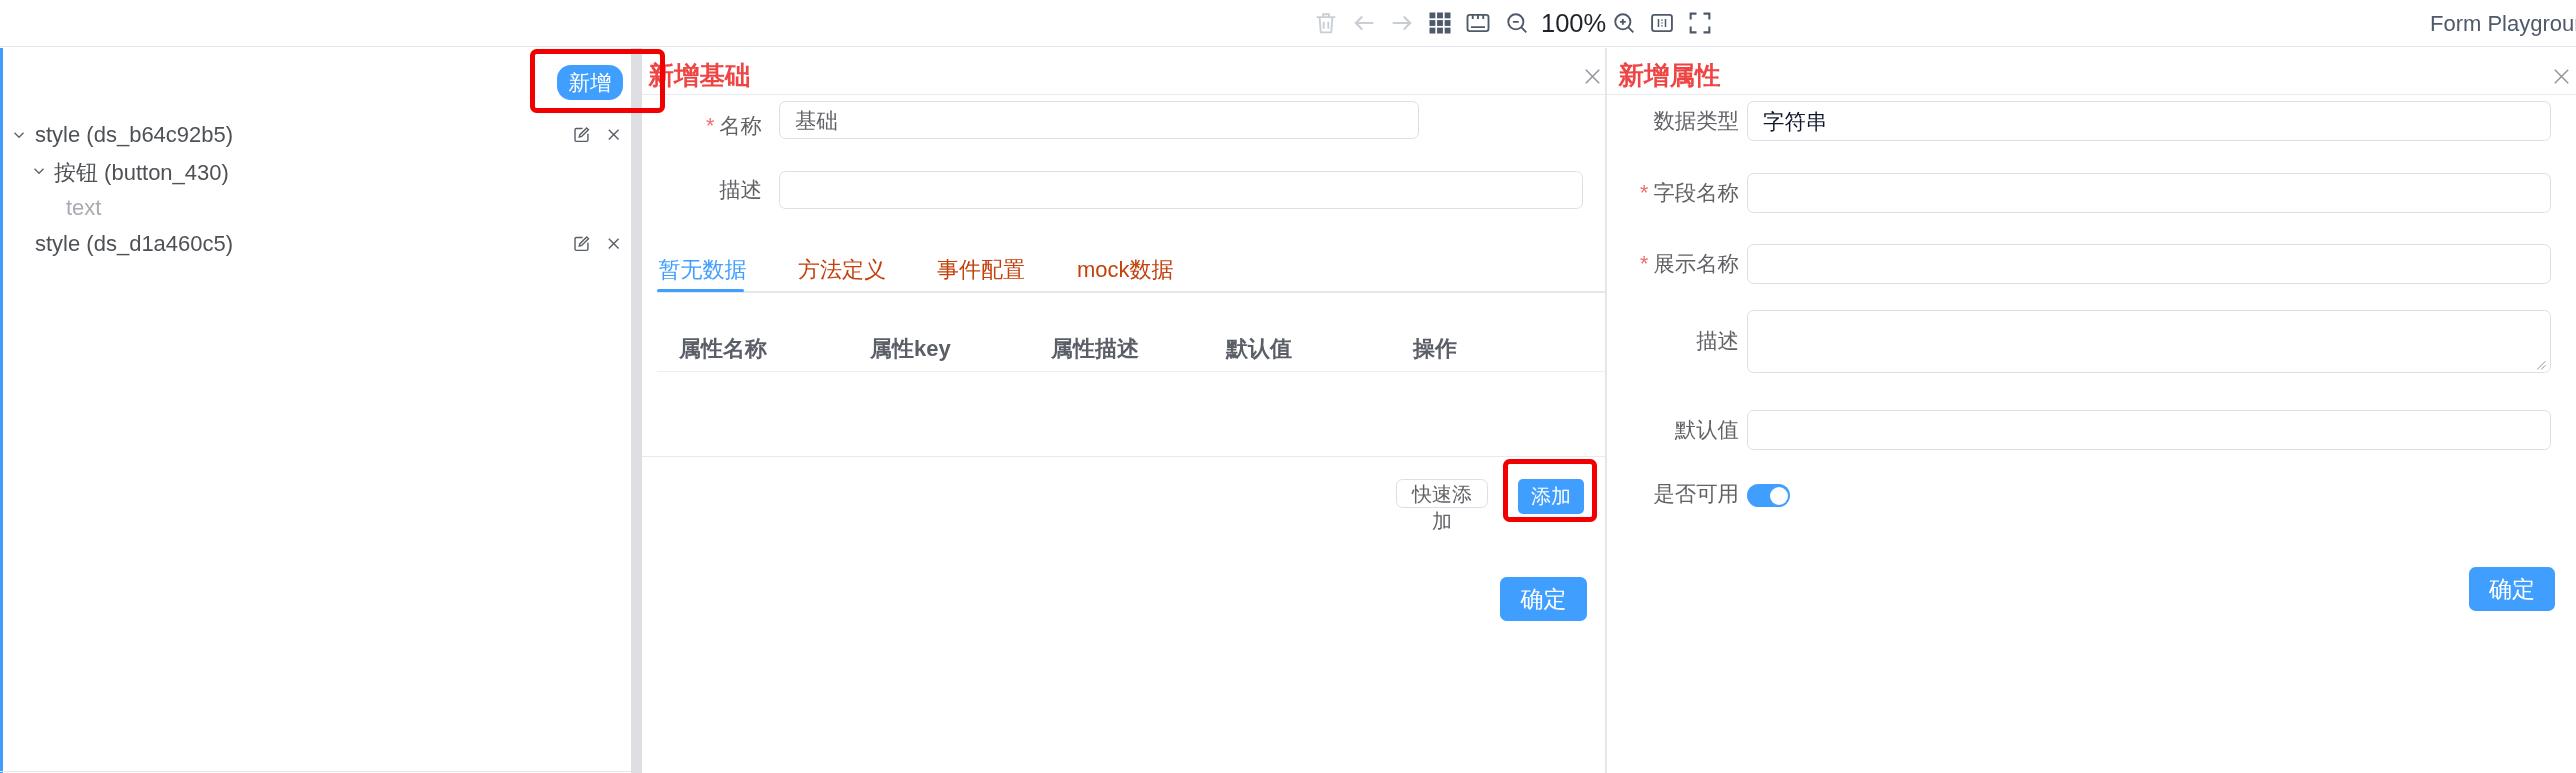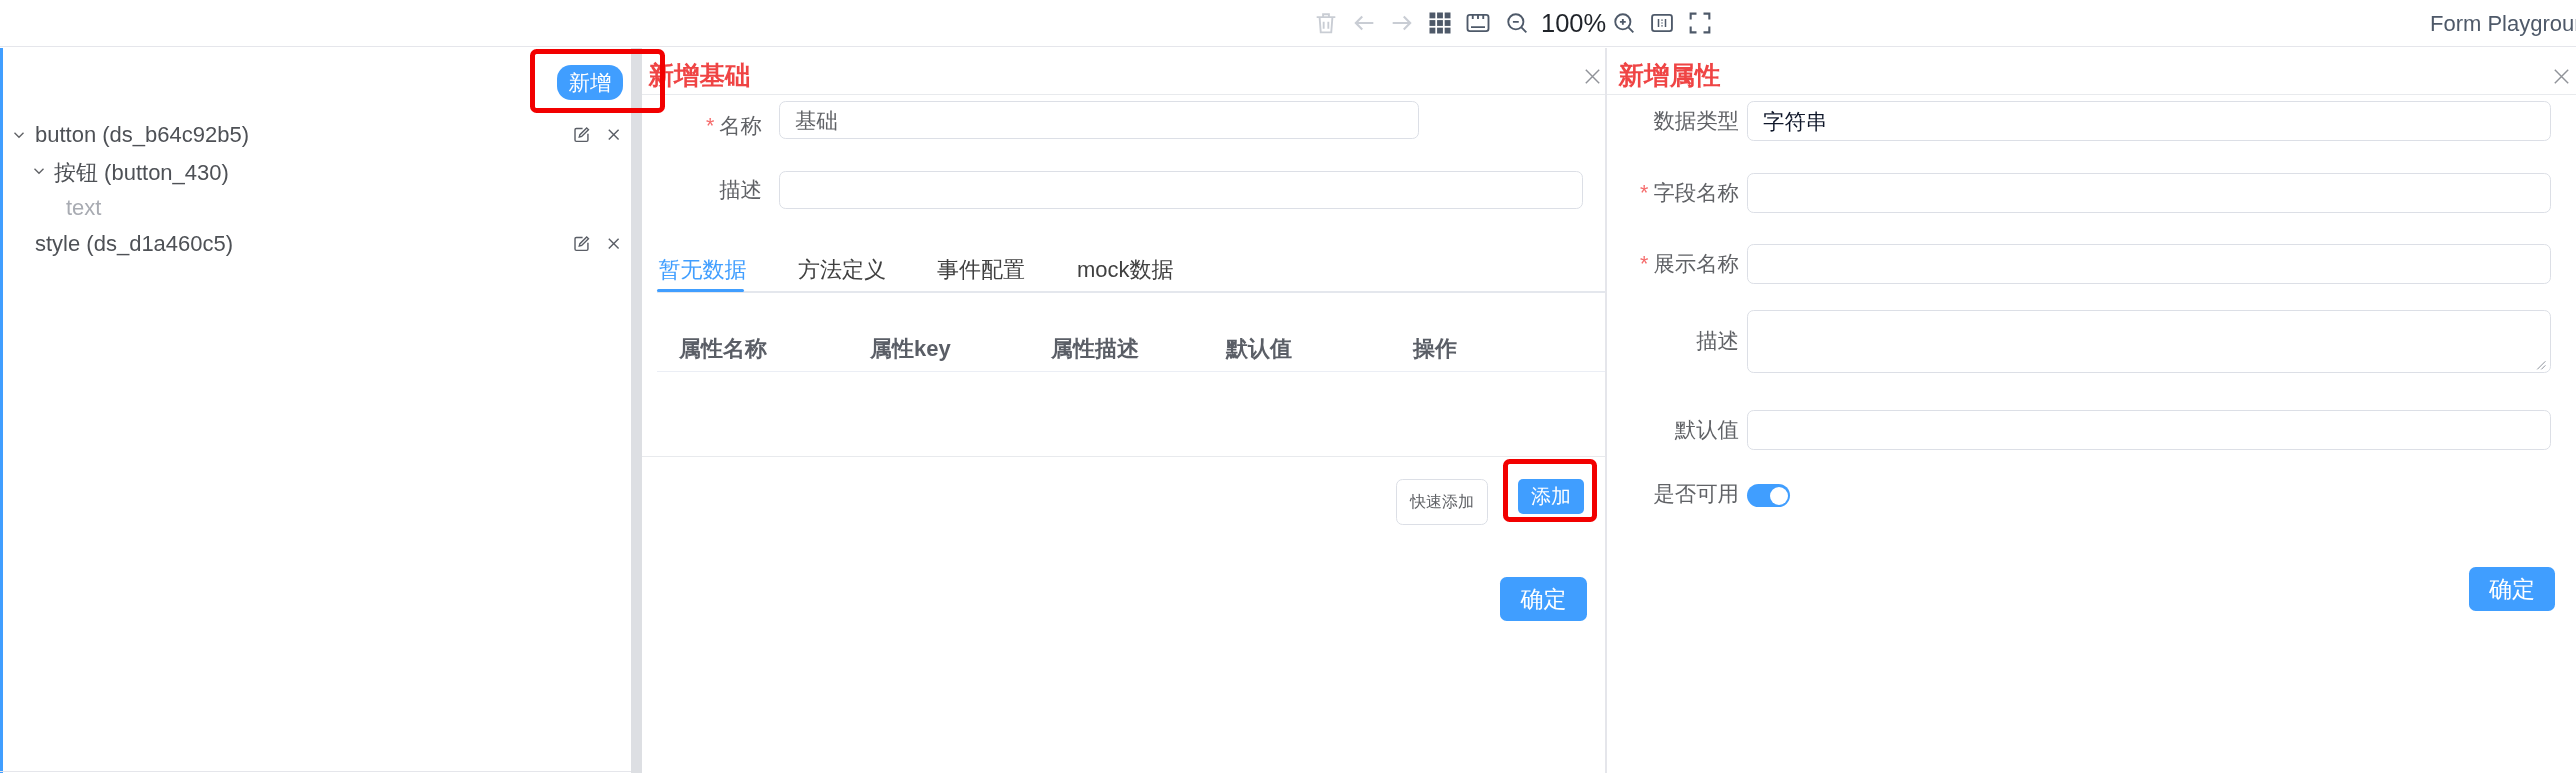--- a/index.html
+++ b/index.html
@@ -39,21 +39,21 @@
   .dialog-title{font-size:25.5px;font-weight:700;color:#ef4444;white-space:nowrap;}
   .close-x{width:23px;height:23px;color:#909399;cursor:pointer;}
   .h-divider{height:0.8px;background:#E8EAED;}
   .field-label{font-size:21.4px;color:#606266;white-space:nowrap;text-align:right;}
   .req{color:#F56C6C;margin-right:5px;}
   .tinput{border:0.8px solid #DCDFE6;border-radius:6.6px;box-sizing:border-box;font-size:21.4px;color:#606266;padding:0 15px;font-family:inherit;outline:none;background:#fff;}
   .tinput.muted{color:#0f172a;}
   textarea.tinput{padding:8.2px 15px;resize:none;}
   .resize-handle{width:13px;height:13px;color:#8A8F99;}
   
-  .tab{font-size:22px;color:#404040;white-space:nowrap;cursor:pointer;}
+  .tab{font-size:22px;color:#c2410c;white-space:nowrap;cursor:pointer;}
   .tab.active{color:#409EFF;}
   .tab-track{height:1.6px;background:#E4E7ED;}
   .tab-indicator{height:3.3px;background:#409EFF;border-radius:1.6px;}
   
   .th{font-size:22px;font-weight:700;color:#5A5E66;white-space:nowrap;}
   .empty-text{font-size:21.4px;color:#909399;text-align:center;}
   
   .btn-primary{background:#409EFF;color:#fff;border:none;border-radius:6.6px;font-family:inherit;cursor:pointer;}
   .btn-plain{background:#fff;color:#606266;border:0.8px solid #DCDFE6;border-radius:6.6px;font-family:inherit;cursor:pointer;}
   
@@ -132,21 +132,21 @@
 
 
   <button class="abs add-btn">新增</button>
 
   <div class="abs tree-row" style="top:69px">
     <span class="abs tree-chevron" style="left:10px">
       <svg viewBox="0 0 24 24" fill="none" stroke="currentColor" stroke-width="1.8">
           <path d="M6 9l6 6 6-6"></path>
         </svg>
     </span>
-    <span class="abs tree-label" style="left:35px">button (ds_b64c92b5)</span>
+    <span class="abs tree-label" style="left:35px">style (ds_b64c92b5)</span>
     <span class="abs row-icon" style="left:571px">
       <svg viewBox="0 0 24 24" fill="none" stroke="currentColor" stroke-width="1.6">
           <path d="M13 5H6a1.5 1.5 0 0 0-1.5 1.5V18A1.5 1.5 0 0 0 6 19.5h11.5A1.5 1.5 0 0 0 19 18v-7"></path>
           <path d="M17.6 4.4l2 2L12 14l-2.7.7.7-2.7z"></path>
         </svg>
     </span>
     <span class="abs row-icon" style="left:603px">
       <svg viewBox="0 0 24 24" fill="none" stroke="currentColor" stroke-width="1.6">
           <path d="M6.5 6.5l11 11M17.5 6.5l-11 11"></path>
         </svg>
@@ -209,21 +209,21 @@
   <div class="abs tab-indicator" style="left:15px;top:241px;width:87px"></div>
 
   <span class="abs th" style="left:37px;top:286px">属性名称</span>
   <span class="abs th" style="left:228px;top:286px">属性key</span>
   <span class="abs th" style="left:409px;top:286px">属性描述</span>
   <span class="abs th" style="left:584px;top:286px">默认值</span>
   <span class="abs th" style="left:771px;top:286px">操作</span>
   <div class="abs h-divider" style="left:15px;top:323px;width:948px;background:#EBEEF5"></div>
 
   <div class="abs h-divider" style="left:0;top:408px;width:963px"></div>
-  <button class="abs btn-plain" style="left:754px;top:431px;width:92px;height:46px;font-size:16px">快速添加</button>
+  <button class="abs btn-plain" style="left:754px;top:431px;width:92px;height:29px;font-size:20px">快速添加</button>
   <button class="abs btn-primary" style="left:876px;top:431px;width:66px;height:35px;font-size:20px;border-radius:5px">添加</button>
   <button class="abs btn-primary" style="left:858px;top:529px;width:87px;height:44px;font-size:23px">确定</button>
 </div>
 
 <div class="abs v-divider"></div>
 
 <div class="abs right-panel">
   <span class="abs dialog-title" style="left:11.5px;top:10px">新增属性</span>
   <span class="abs close-x" style="left:943px;top:16.5px">
     <svg viewBox="0 0 24 24" fill="none" stroke="currentColor" stroke-width="1.5">

